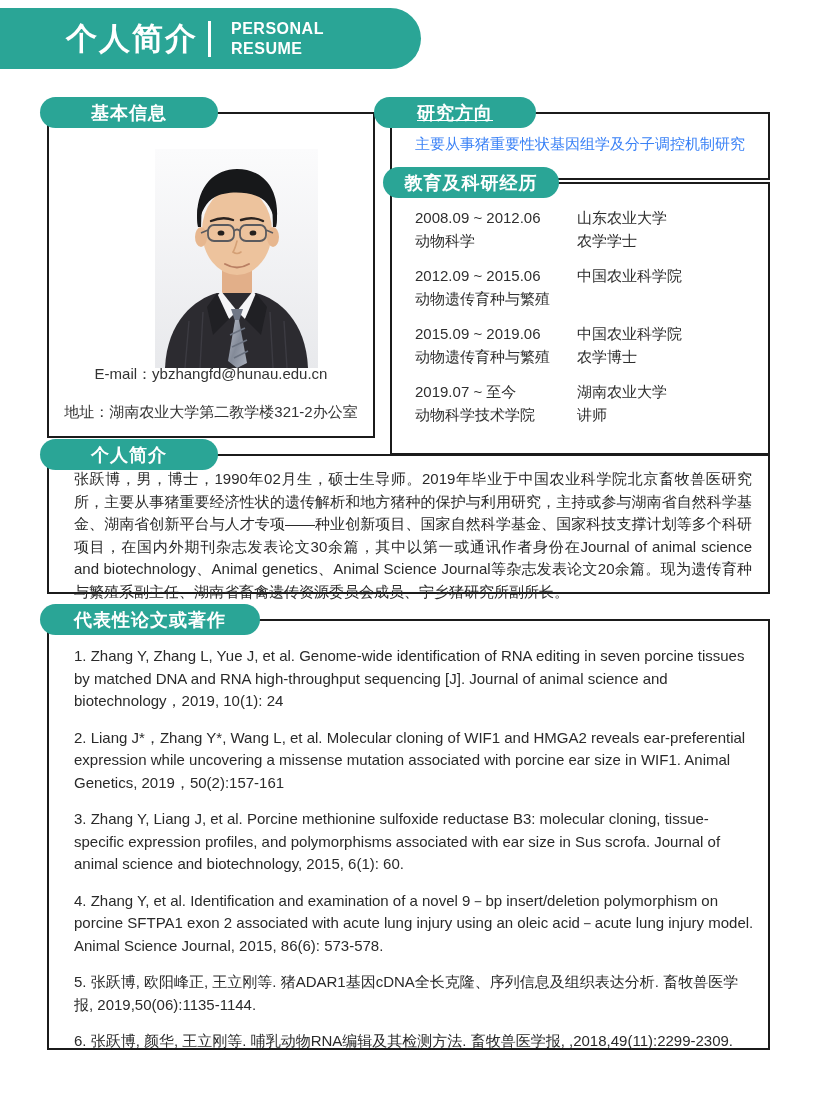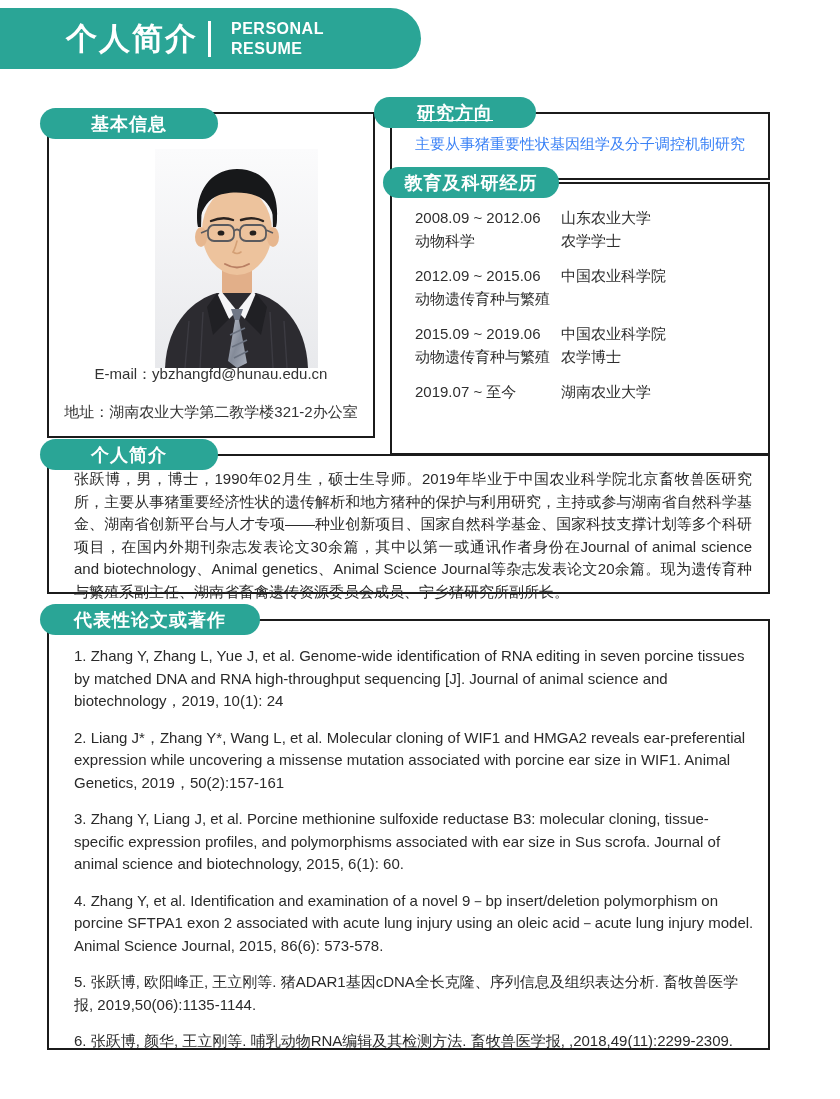--- a/index.html
+++ b/index.html
@@ -22,38 +22,38 @@
     color:#fff;font-weight:bold;font-size:18px;letter-spacing:1px;
     display:flex;align-items:center;justify-content:center;
   }
   
   .frame{position:absolute;border:2px solid #1b1b1b;background:#fff;box-sizing:border-box;z-index:1;}
   .box-basic{left:47px;top:112px;width:328px;height:326px;}
   .box-research{left:390px;top:112px;width:380px;height:68px;}
   .box-education{left:390px;top:182px;width:380px;height:273px;}
   .box-profile{left:47px;top:454px;width:723px;height:140px;}
   .box-pubs{left:47px;top:619px;width:723px;height:431px;}
-  .pill-basic{left:40px;top:97px;width:178px;margin-top:11px;}
+  .pill-basic{left:40px;top:97px;width:178px;}
   .pill-research{left:374px;top:97px;width:162px;text-decoration:underline;}
   .pill-education{left:383px;top:167px;width:176px;}
   .pill-profile{left:40px;top:439px;width:178px;}
   .pill-pubs{left:40px;top:604px;width:220px;}
   
   .photo{position:absolute;left:155px;top:149px;width:163px;height:219px;z-index:2;}
   .photo svg{display:block;}
   
   .contact{position:absolute;left:47px;width:328px;text-align:center;font-size:15px;color:#333;z-index:2;}
   .contact.email{top:365px;}
   .contact.address{top:403px;}
   
   .research-text{position:absolute;left:415px;top:135px;width:340px;font-size:15px;color:#3b82f6;z-index:2;}
   
   .edu-list{position:absolute;left:415px;top:206px;width:340px;z-index:2;}
   .edu-item{margin-bottom:12px;}
-  .edu-row{display:flex;font-size:15px;line-height:23px;color:#2e2e2e;}
+  .edu-row{display:flex;font-size:15px;line-height:23px;color:#2e2e2e;gap:16px;}
   .edu-row .c1{width:146px;flex:0 0 146px;}
   .edu-row .c2{flex:1;}
   
   .profile-text{
     position:absolute;left:74px;top:468px;width:678px;z-index:2;
     font-size:15px;line-height:22.5px;text-align:justify;color:#2a2a2a;
   }
   
   .pubs-list{position:absolute;left:74px;top:645px;width:682px;z-index:2;}
   .paper{margin:0 1px 14px 0;font-size:15px;line-height:22.5px;color:#2a2a2a;text-align:left;}
@@ -172,20 +172,24 @@
       <div class="edu-row">
         <span class="c1">动物遗传育种与繁殖</span>
         <span class="c2">农学博士</span>
       </div>
     </div>
     <div class="edu-item">
       <div class="edu-row">
         <span class="c1">2019.07 ~ 至今</span>
         <span class="c2">湖南农业大学</span>
       </div>
+      <div class="edu-row">
+        <span class="c1">动物科学技术学院</span>
+        <span class="c2">讲师</span>
+      </div>
     </div>
   </div>
 
   <div class="profile-text">张跃博，男，博士，1990年02月生，硕士生导师。2019年毕业于中国农业科学院北京畜牧兽医研究所，主要从事猪重要经济性状的遗传解析和地方猪种的保护与利用研究，主持或参与湖南省自然科学基金、湖南省创新平台与人才专项——种业创新项目、国家自然科学基金、国家科技支撑计划等多个科研项目，在国内外期刊杂志发表论文30余篇，其中以第一或通讯作者身份在Journal of animal science and biotechnology、Animal genetics、Animal Science Journal等杂志发表论文20余篇。现为遗传育种与繁殖系副主任、湖南省畜禽遗传资源委员会成员、宁乡猪研究所副所长。</div>
 
   <div class="pubs-list">
     <p class="paper">1. Zhang Y, Zhang L, Yue J, et al. Genome-wide identification of RNA editing in seven porcine tissues by matched DNA and RNA high-throughput sequencing [J]. Journal of animal science and biotechnology，2019, 10(1): 24</p>
     <p class="paper">2. Liang J*，Zhang Y*, Wang L, et al. Molecular cloning of WIF1 and HMGA2 reveals ear-preferential expression while uncovering a missense mutation associated with porcine ear size in WIF1. Animal Genetics, 2019，50(2):157-161</p>
     <p class="paper">3. Zhang Y, Liang J, et al. Porcine methionine sulfoxide reductase B3: molecular cloning, tissue-specific expression profiles, and polymorphisms associated with ear size in Sus scrofa. Journal of animal science and biotechnology, 2015, 6(1): 60.</p>
     <p class="paper">4. Zhang Y, et al. Identification and examination of a novel 9－bp insert/deletion polymorphism on porcine SFTPA1 exon 2 associated with acute lung injury using an oleic acid－acute lung injury model. Animal Science Journal, 2015, 86(6): 573-578.</p>

